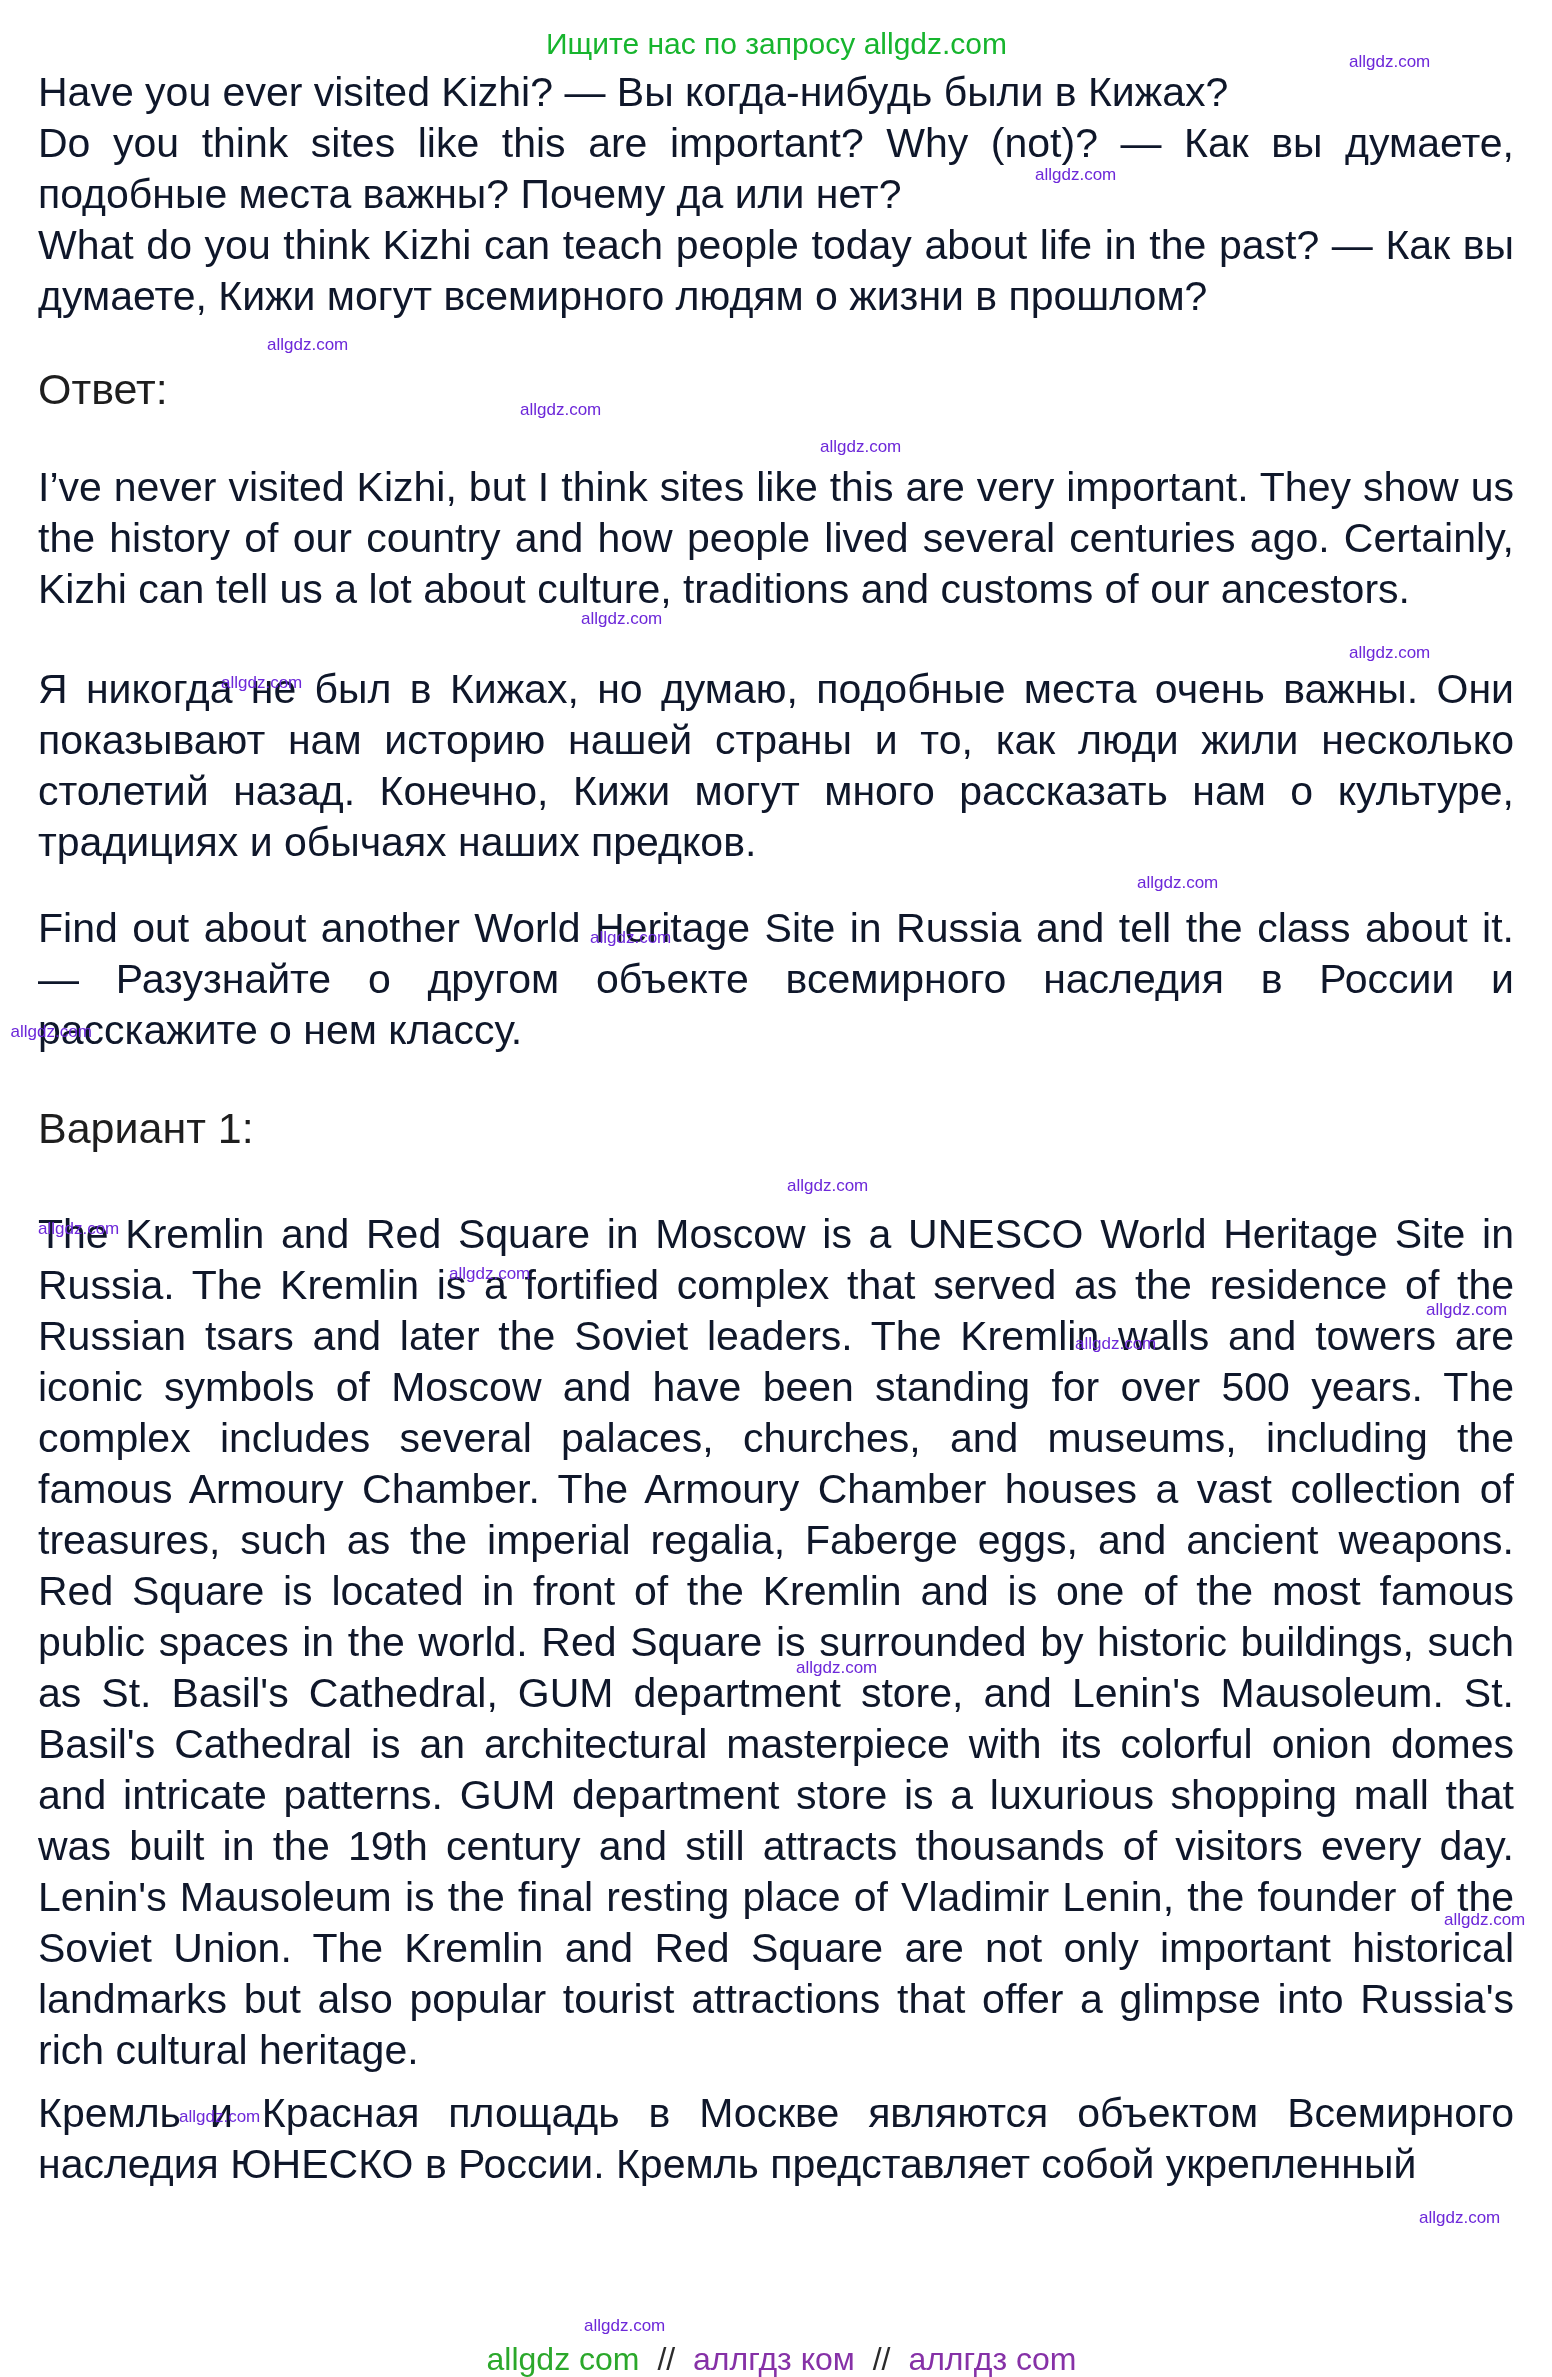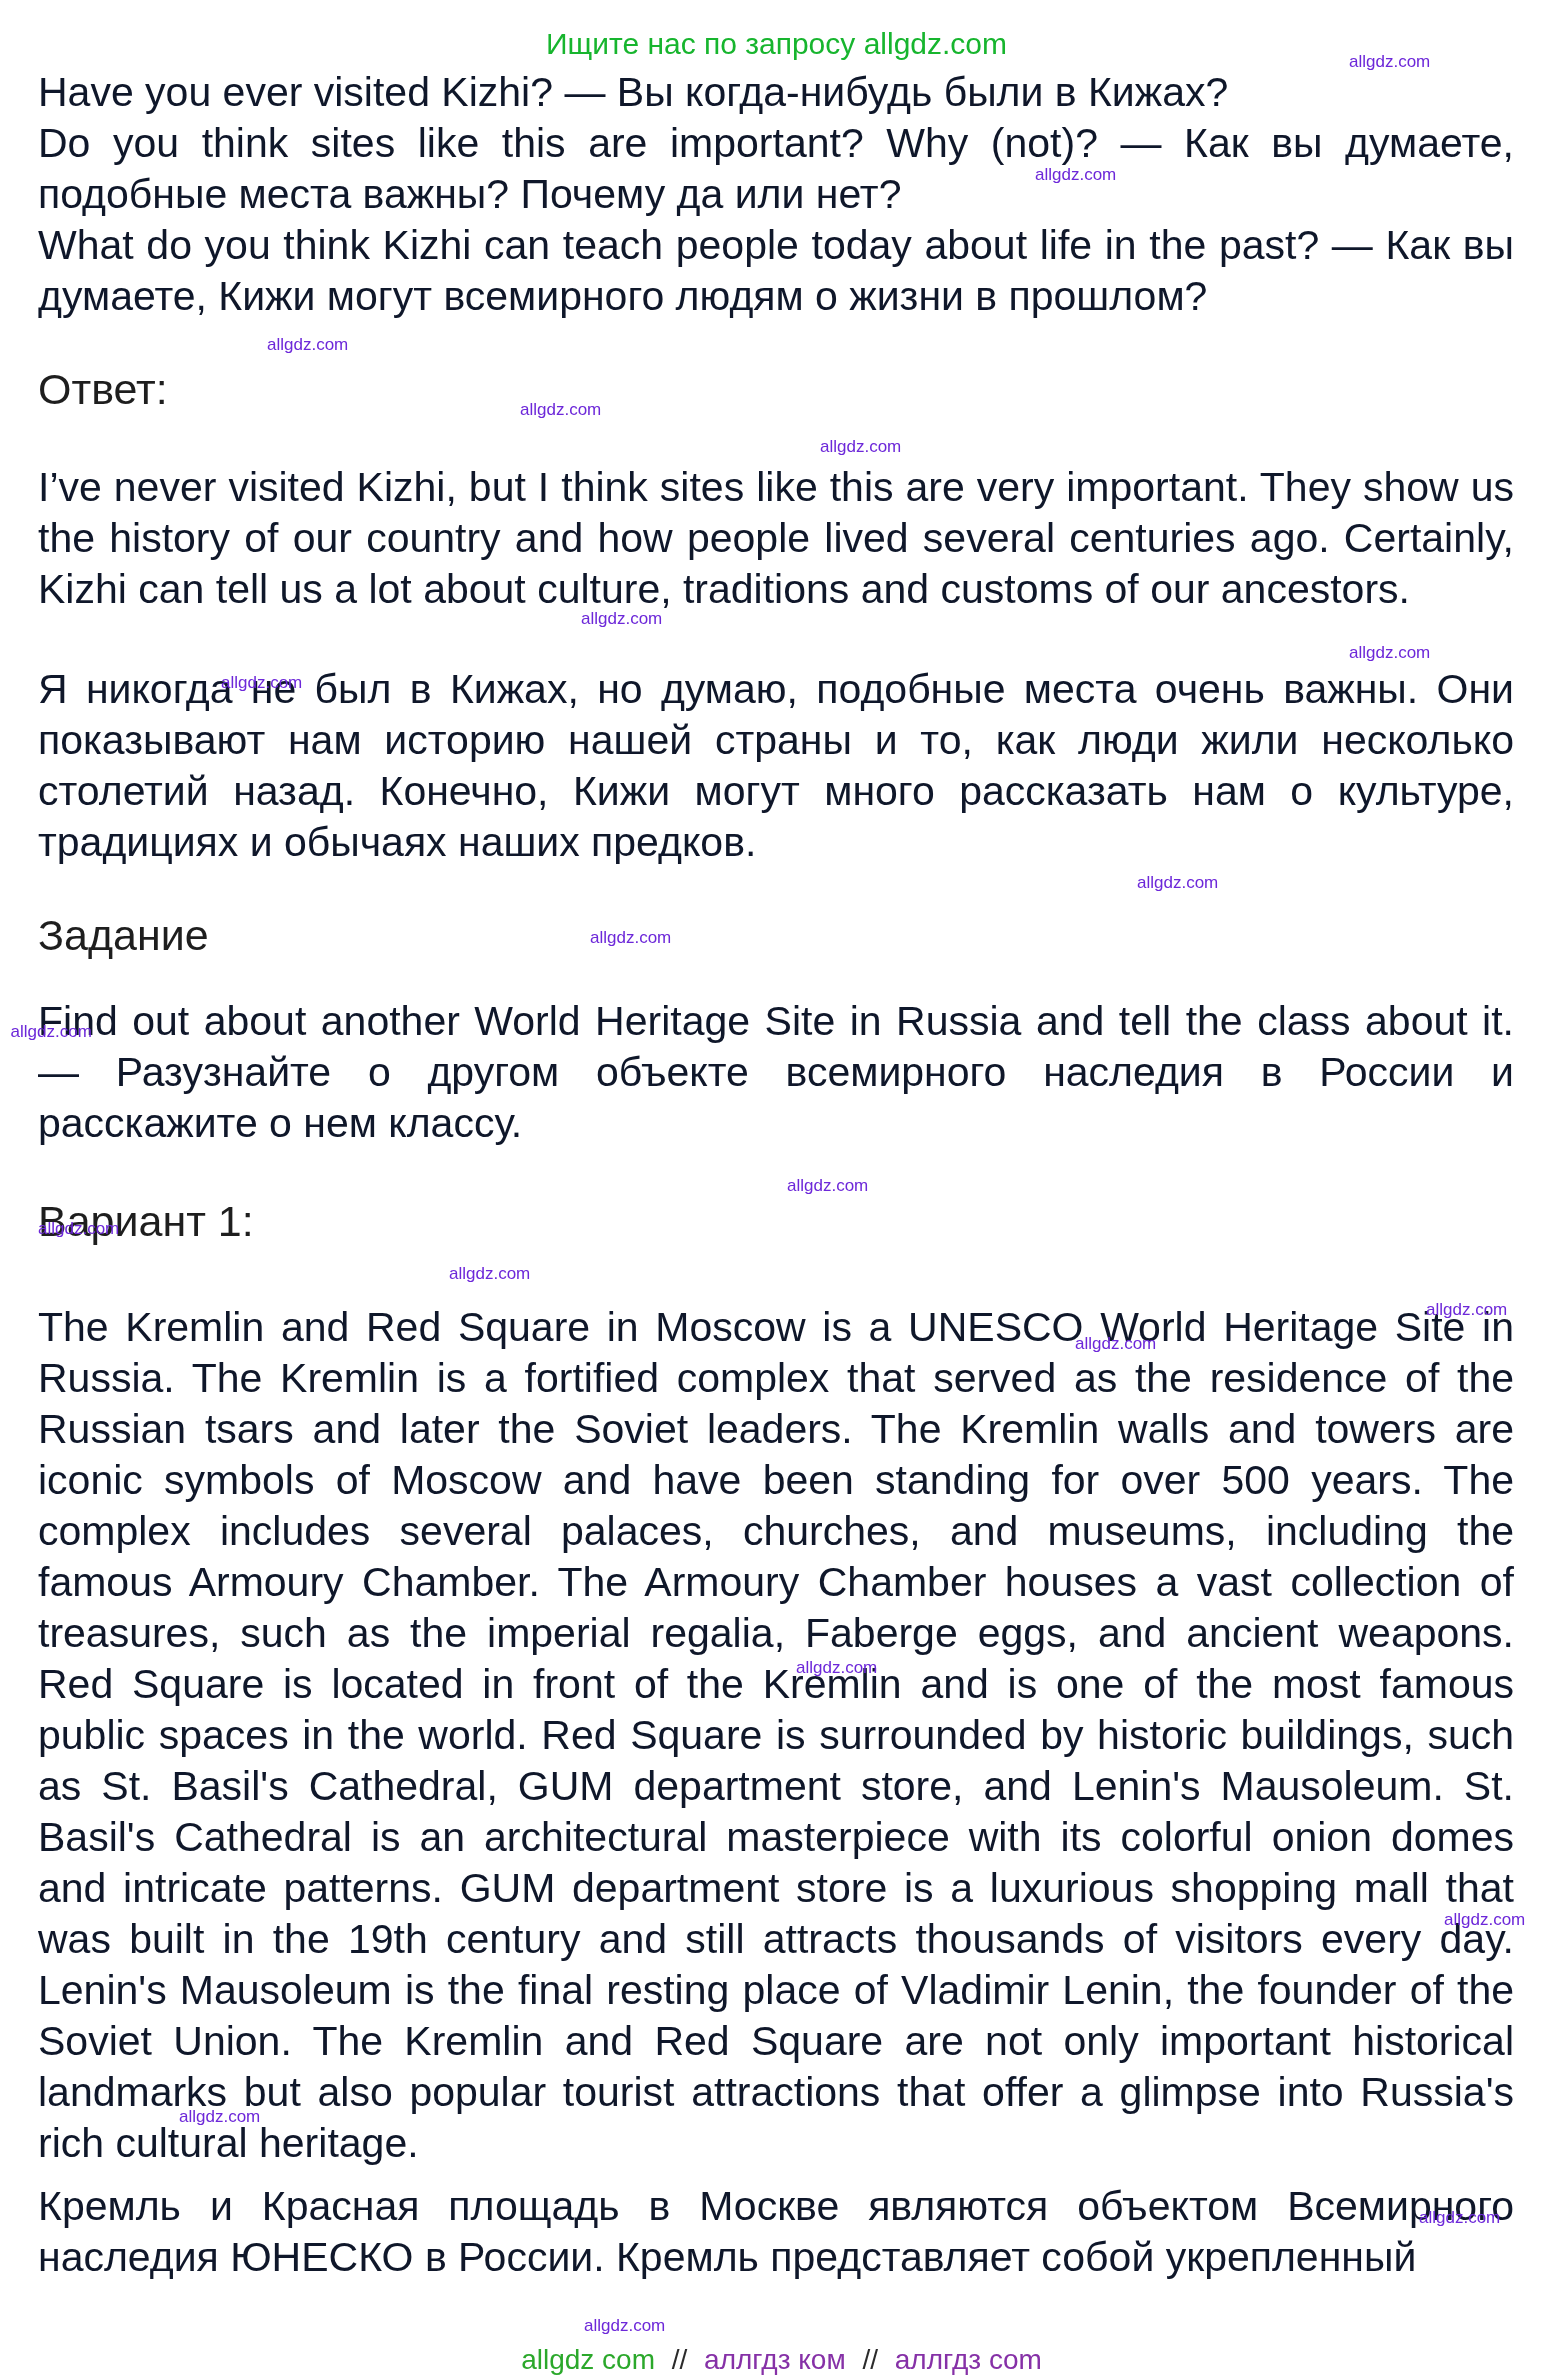--- a/index.html
+++ b/index.html
@@ -51,21 +51,21 @@
     font-size:17px;
     line-height:26px;
     color:#6d28d9;
     white-space:nowrap;
   }
   .footer {
     position:absolute;
     left:10px; right:0;
     top:2342px;
     text-align:center;
-    font-size:28px;
+    font-size:32px;
     line-height:35px;
     font-weight:400;
   }
   .f-link { text-decoration:none; cursor:pointer; }
   .f-green  { color:#2ba82b; }
   .f-purple { color:#8631a7; }
   .f-sep    { color:#2b2b2b; margin:0 9px; }
 </style>
 </head>
 <body>
@@ -76,21 +76,20 @@
 
   <div class="content">
     <p class="para">Have you ever visited Kizhi? — Вы когда-нибудь были в Кижах?</p>
     <p class="para">Do you think sites like this are important? Why (not)? — Как вы думаете, подобные места важны? Почему да или нет?</p>
     <p class="para">What do you think Kizhi can teach people today about life in the past? — Как вы думаете, Кижи могут всемирного людям о жизни в прошлом?</p>
 
     <h2 class="heading answer-label">Ответ:</h2>
     <p class="para answer-en">I’ve never visited Kizhi, but I think sites like this are very important. They show us the history of our country and how people lived several centuries ago. Certainly, Kizhi can tell us a lot about culture, traditions and customs of our ancestors.</p>
     <p class="para answer-ru">Я никогда не был в Кижах, но думаю, подобные места очень важны. Они показывают нам историю нашей страны и то, как люди жили несколько столетий назад. Конечно, Кижи могут много рассказать нам о культуре, традициях и обычаях наших предков.</p>
 
-    <h2 class="heading task-label">Задание</h2>
     <p class="para task-text">Find out about another World Heritage Site in Russia and tell the class about it. — Разузнайте о другом объекте всемирного наследия в России и расскажите о нем классу.</p>
 
     <h2 class="heading variant-label">Вариант 1:</h2>
     <p class="para variant-en">The Kremlin and Red Square in Moscow is a UNESCO World Heritage Site in Russia. The Kremlin is a fortified complex that served as the residence of the Russian tsars and later the Soviet leaders. The Kremlin walls and towers are iconic symbols of Moscow and have been standing for over 500 years. The complex includes several palaces, churches, and museums, including the famous Armoury Chamber. The Armoury Chamber houses a vast collection of treasures, such as the imperial regalia, Faberge eggs, and ancient weapons. Red Square is located in front of the Kremlin and is one of the most famous public spaces in the world. Red Square is surrounded by historic buildings, such as St. Basil's Cathedral, GUM department store, and Lenin's Mausoleum. St. Basil's Cathedral is an architectural masterpiece with its colorful onion domes and intricate patterns. GUM department store is a luxurious shopping mall that was built in the 19th century and still attracts thousands of visitors every day. Lenin's Mausoleum is the final resting place of Vladimir Lenin, the founder of the Soviet Union. The Kremlin and Red Square are not only important historical landmarks but also popular tourist attractions that offer a glimpse into Russia's rich cultural heritage.</p>
     <p class="para variant-ru">Кремль и Красная площадь в Москве являются объектом Всемирного наследия ЮНЕСКО в России. Кремль представляет собой укрепленный</p>
   </div>
 
   <span class="wm" style="left:1349px;top:49px">allgdz.com</span>
   <span class="wm" style="left:1035px;top:162px">allgdz.com</span>
   <span class="wm" style="left:267px;top:332px">allgdz.com</span>

